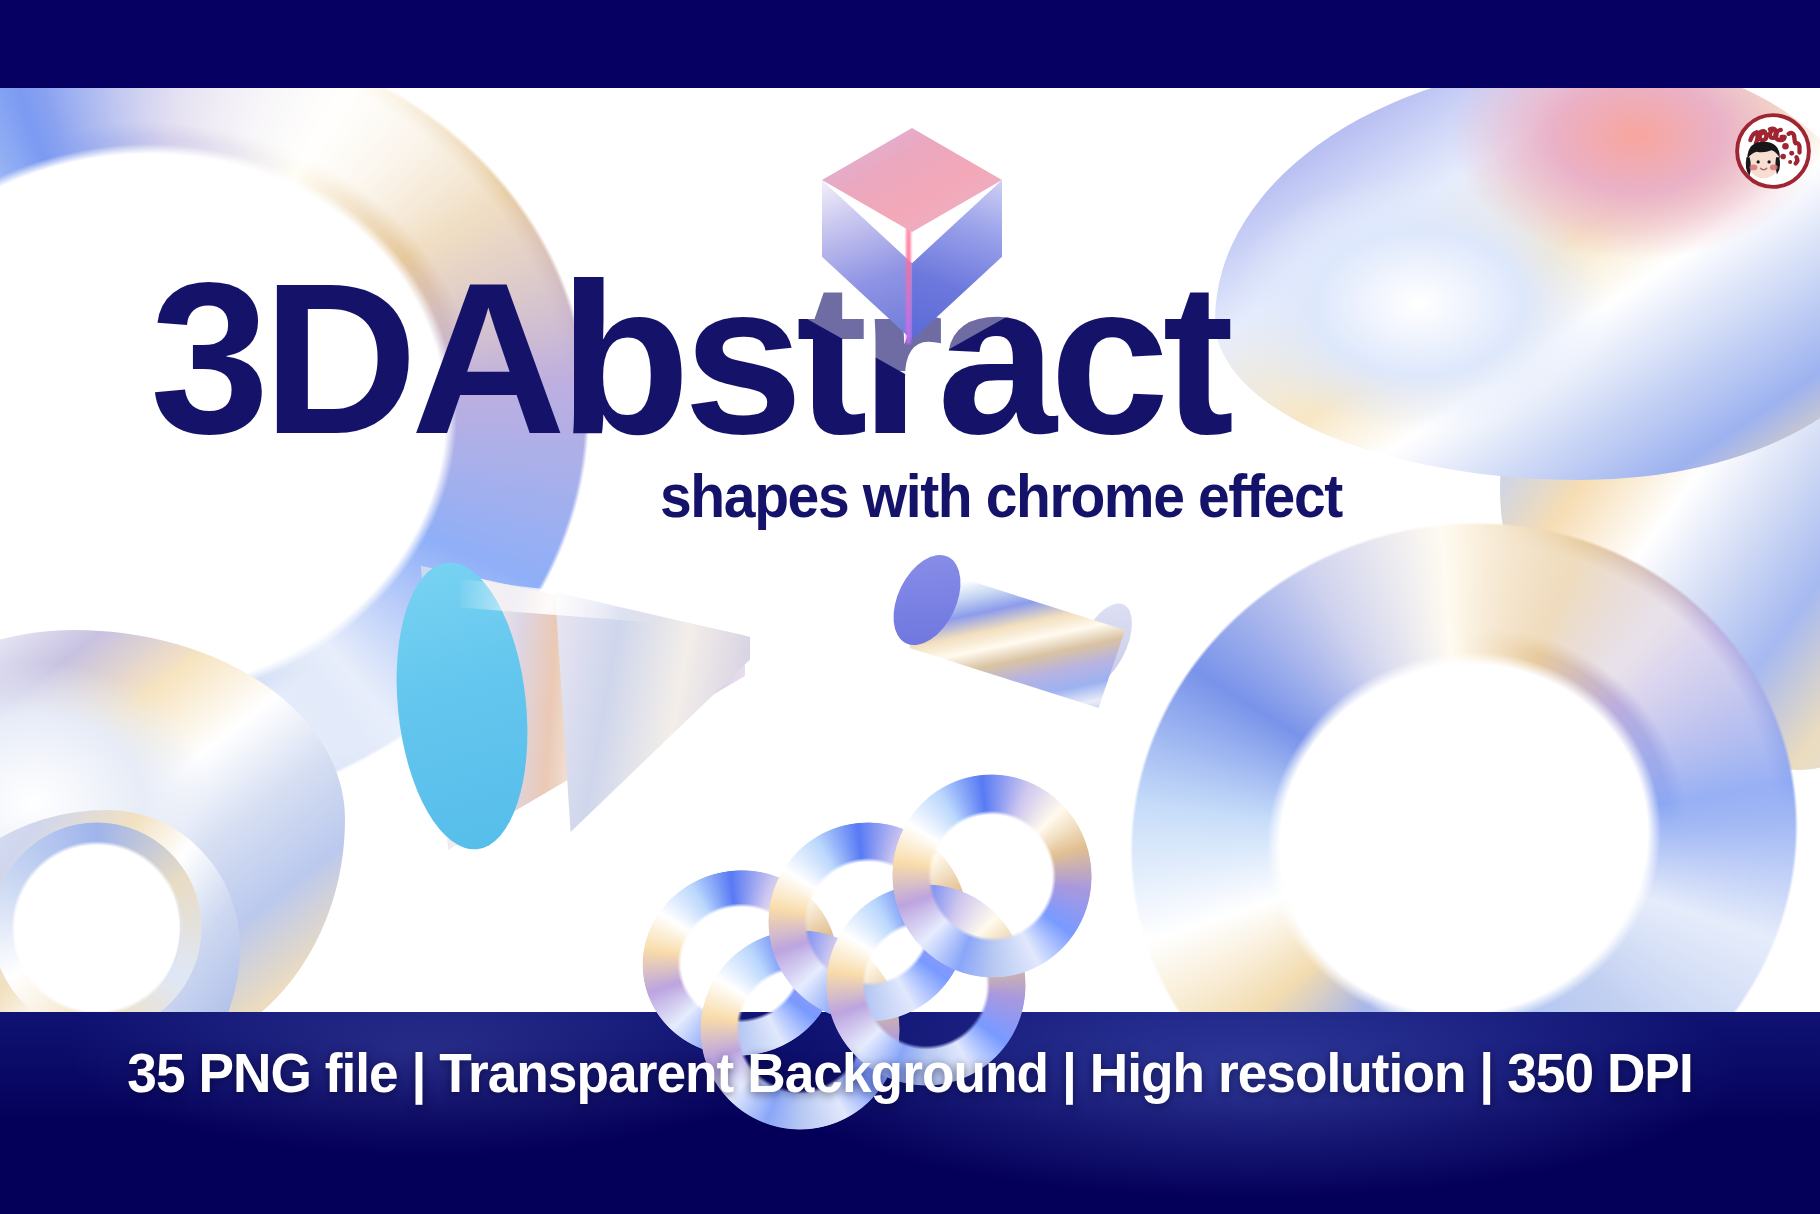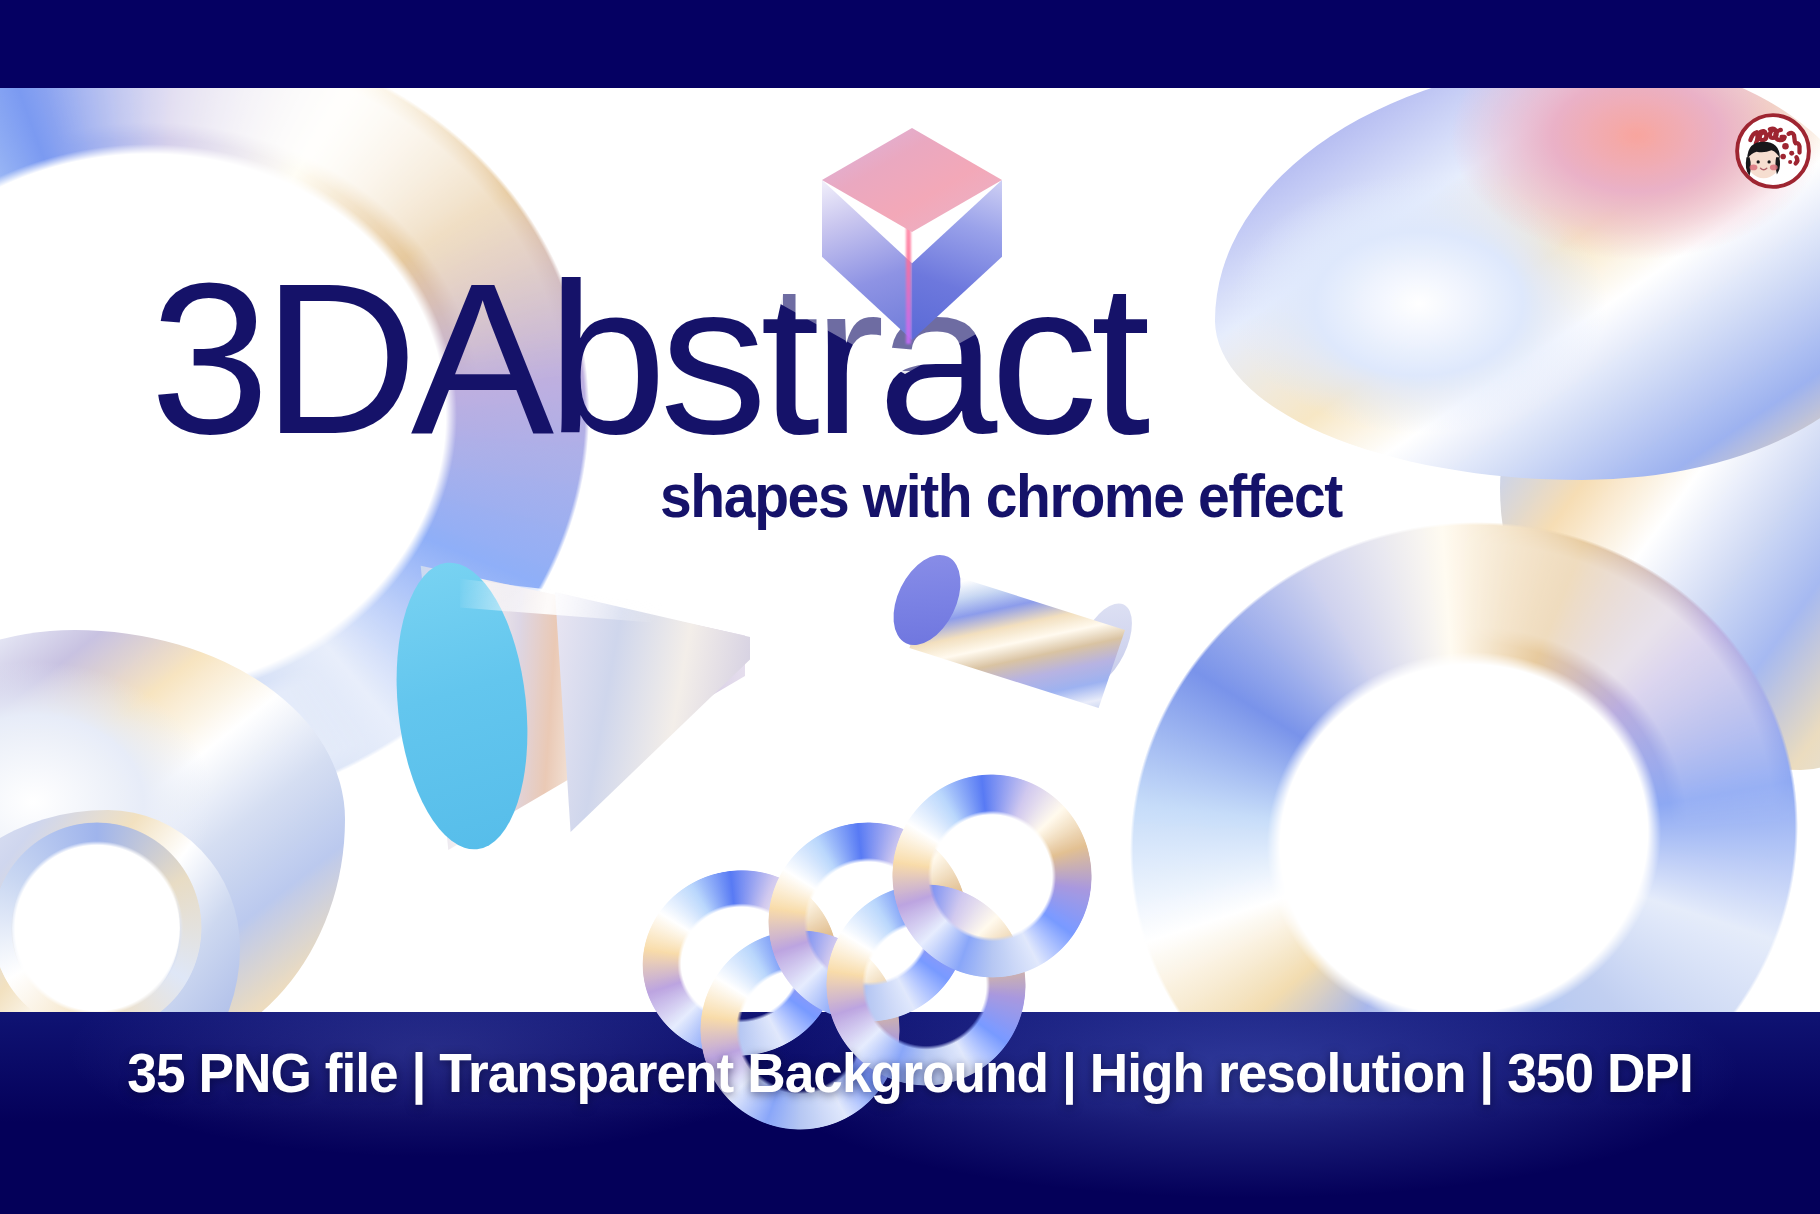--- a/index.html
+++ b/index.html
@@ -235,21 +235,21 @@
     left:-8px; top:822px; width:210px; height:212px;
     border-radius:50%;
     background:conic-gradient(from 120deg, #dfe7f7, #f3dfbb, #ffffff, #c9d7f2, #9fb4ec, #e8dcc4, #dfe7f7);
     -webkit-mask: radial-gradient(closest-side, rgba(0,0,0,0) 0 78%, #000 82%, #000 99%, rgba(0,0,0,0) 100%);
             mask: radial-gradient(closest-side, rgba(0,0,0,0) 0 78%, #000 82%, #000 99%, rgba(0,0,0,0) 100%);
   }
 
   
   .title {
     position:absolute; left:150px; top:258px; z-index:40;
-    font-size:215px; line-height:.94; font-weight:400; letter-spacing:-7px;
+    font-size:215px; line-height:.94; font-weight:700; letter-spacing:-7px;
     color:#151269; white-space:nowrap;
     font-family:"Liberation Sans","DejaVu Sans",sans-serif;
   }
   .subtitle {
     position:absolute; left:660px; top:460px; z-index:40;
     font-size:62px; font-weight:900; letter-spacing:-1.5px;
     color:#151269; white-space:nowrap;
     transform:scaleX(.92); transform-origin:left center;
     font-family:"Liberation Sans","DejaVu Sans",sans-serif;
   }

